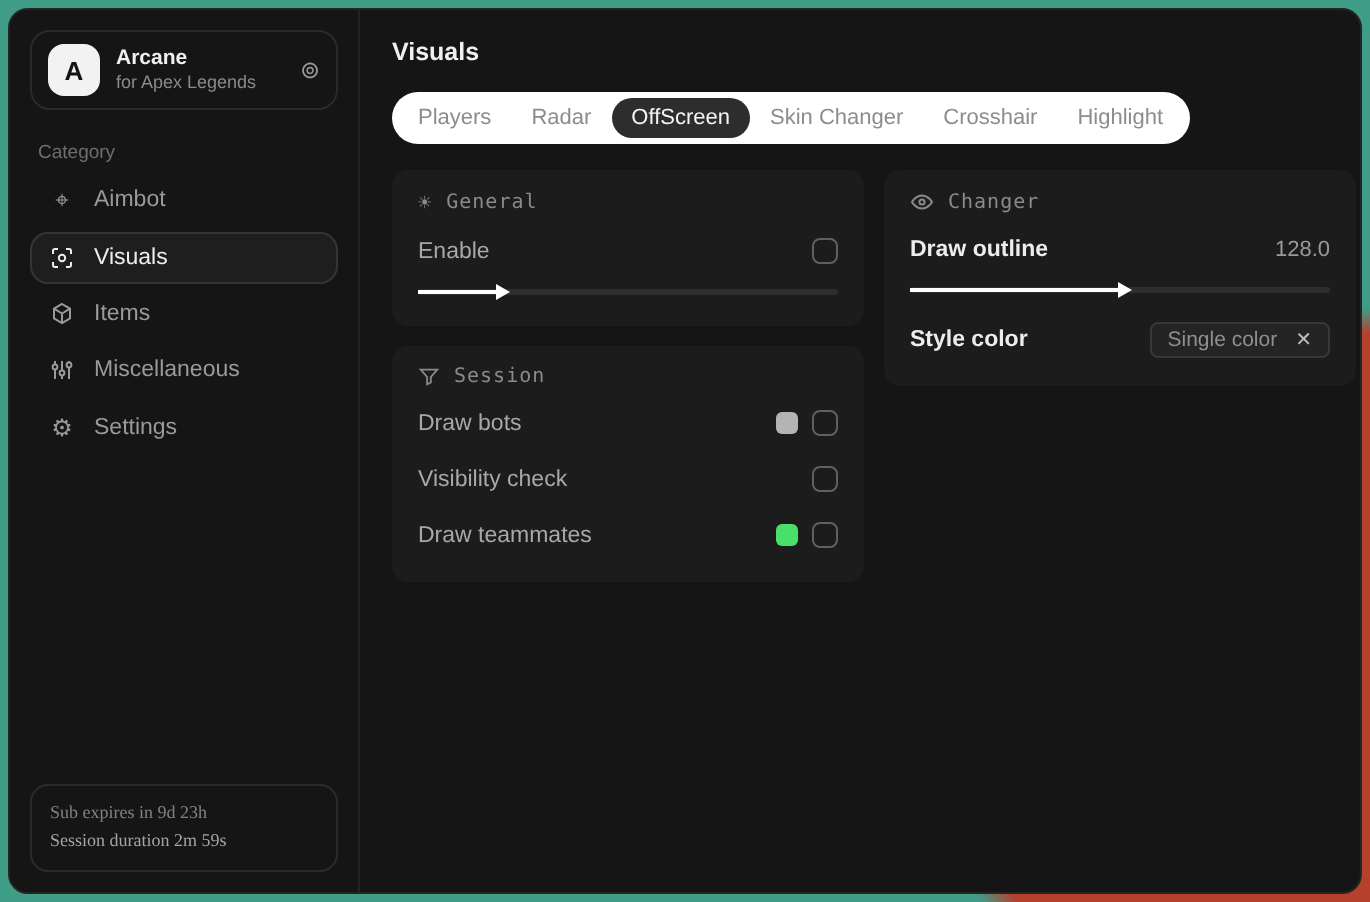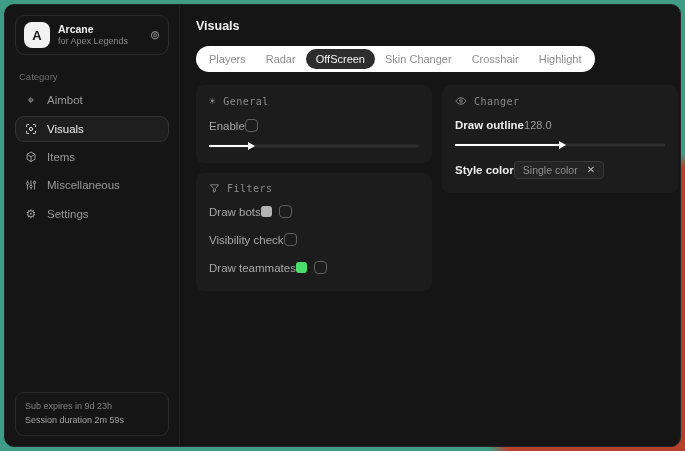--- a/index.html
+++ b/index.html
@@ -48,21 +48,21 @@
     display:flex; align-items:center; gap:9px;
     padding:6px 8px; border:1px solid transparent; border-radius:9px;
     color:#9a9a9a; font-size:11.5px; cursor:pointer;
   }
   .nav-item .ic { width:14px; font-size:12px; display:inline-flex; align-items:center; justify-content:center; }
   .nav-item.active { background:#1e1e1e; border-color:#343434; color:#ededed; }
   .side-footer {
     margin-top:auto;
     border:1px solid #2a2a2a; border-radius:9px;
     padding:7px 9px;
-    font-family:Liberation Sans, sans-serif;
+    font-family:Liberation Serif, serif;
     font-size:9px; line-height:1.55;
   }
   .side-footer .l1 { color:#828282; }
   .side-footer .l2 { color:#a5a5a5; }
   
   .main { flex:1; padding:14px 16px; }
   .page-title { color:#f0f0f0; font-size:12.5px; font-weight:bold; margin-bottom:13px; }
   .tabbar {
     display:inline-flex; align-items:center;
     background:#ffffff; border-radius:15px; padding:3px;
@@ -78,22 +78,22 @@
     background:#1c1c1c; border-radius:8px;
     padding:10px 13px 13px 13px; width:236px;
   }
   .card-head {
     display:flex; align-items:center; gap:7px;
     color:#8a8a8a; font-family:"DejaVu Sans Mono", monospace;
     font-size:10px; letter-spacing:0.5px; margin-bottom:4px;
   }
   .card-head .ic { font-size:11px; display:inline-flex; }
   .row {
-    display:flex; align-items:center; 
-    min-height:21px; margin-top:7px;
+    display:flex; align-items:center; justify-content:space-between;
+    min-height:21px; margin-top:7px;gap:28px;
   }
   .lbl { color:#a8a8a8; font-size:11.5px; }
   .lbl-strong { color:#ededed; font-size:11.5px; font-weight:bold; }
   .val { color:#9a9a9a; font-size:11px; }
   .checkbox {
     width:13px; height:13px; border:1.5px solid #606060;
     border-radius:4px; background:transparent; cursor:pointer; flex:0 0 13px;
   }
   .right-group { display:flex; align-items:center; gap:7px; }
   .swatch { width:11px; height:11px; border-radius:3px; }
@@ -215,21 +215,21 @@
           </div>
         </div>
 
         <div class="card">
           <div class="card-head">
             <span class="ic">
               <svg width="11" height="11" viewBox="0 0 24 24" fill="none" stroke="currentColor" stroke-width="2">
                 <path d="M3 4h18l-7 8v6l-4 2v-8z"></path>
               </svg>
             </span>
-            <span>Filters</span>
+            <span>Session</span>
           </div>
           <div class="row">
             <span class="lbl">Draw bots</span>
             <span class="right-group">
               <span class="swatch" style="background: rgb(180, 180, 180);"></span>
               <span class="checkbox"></span>
             </span>
           </div>
           <div class="row">
             <span class="lbl">Visibility check</span>

